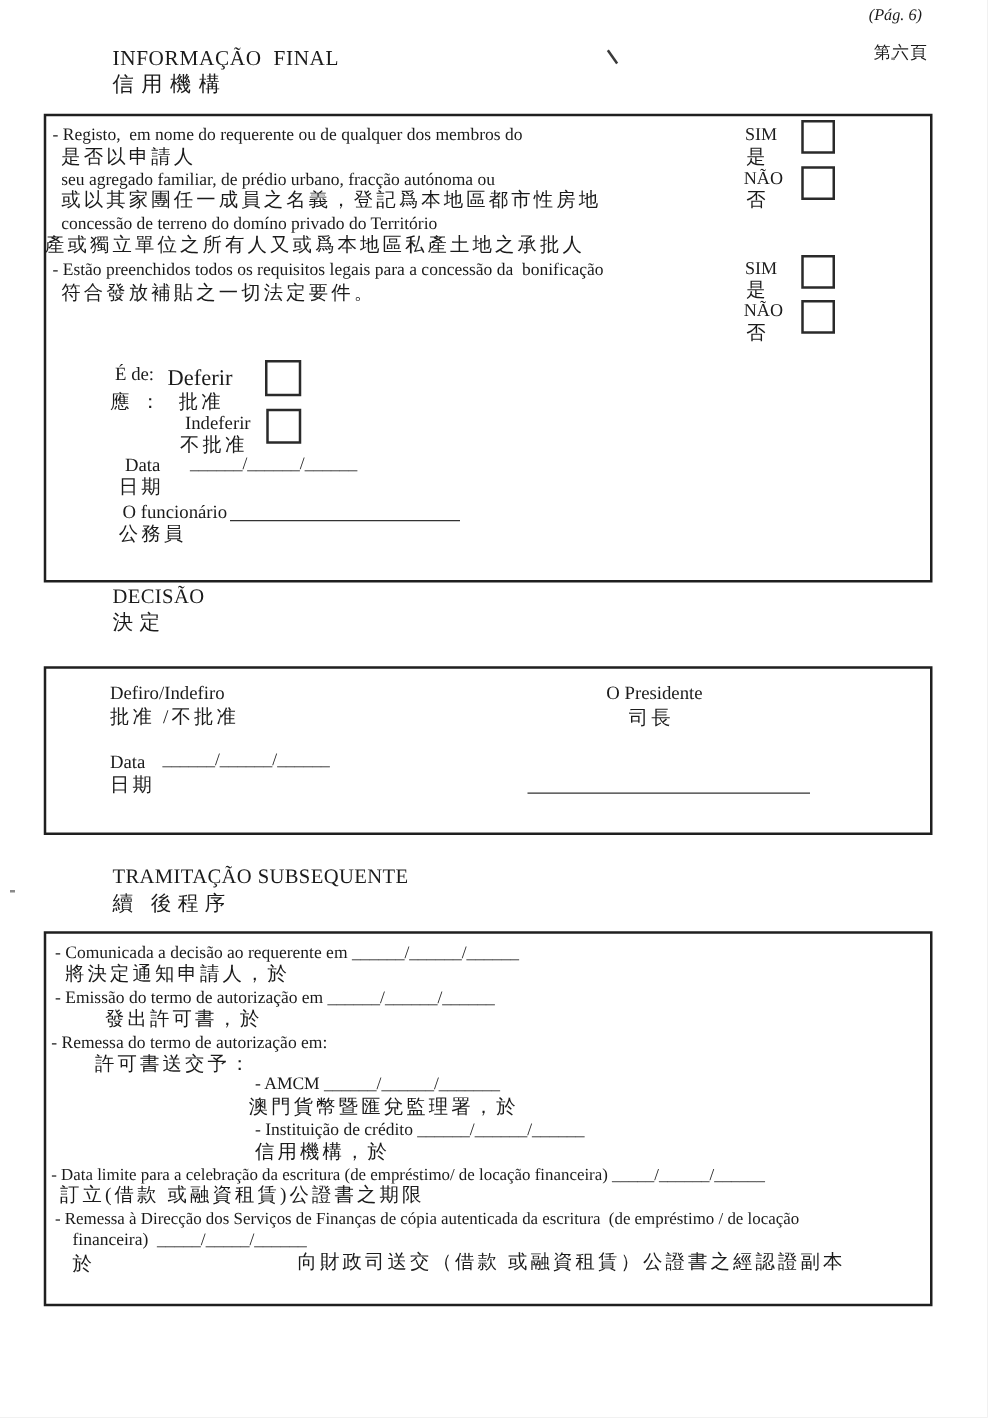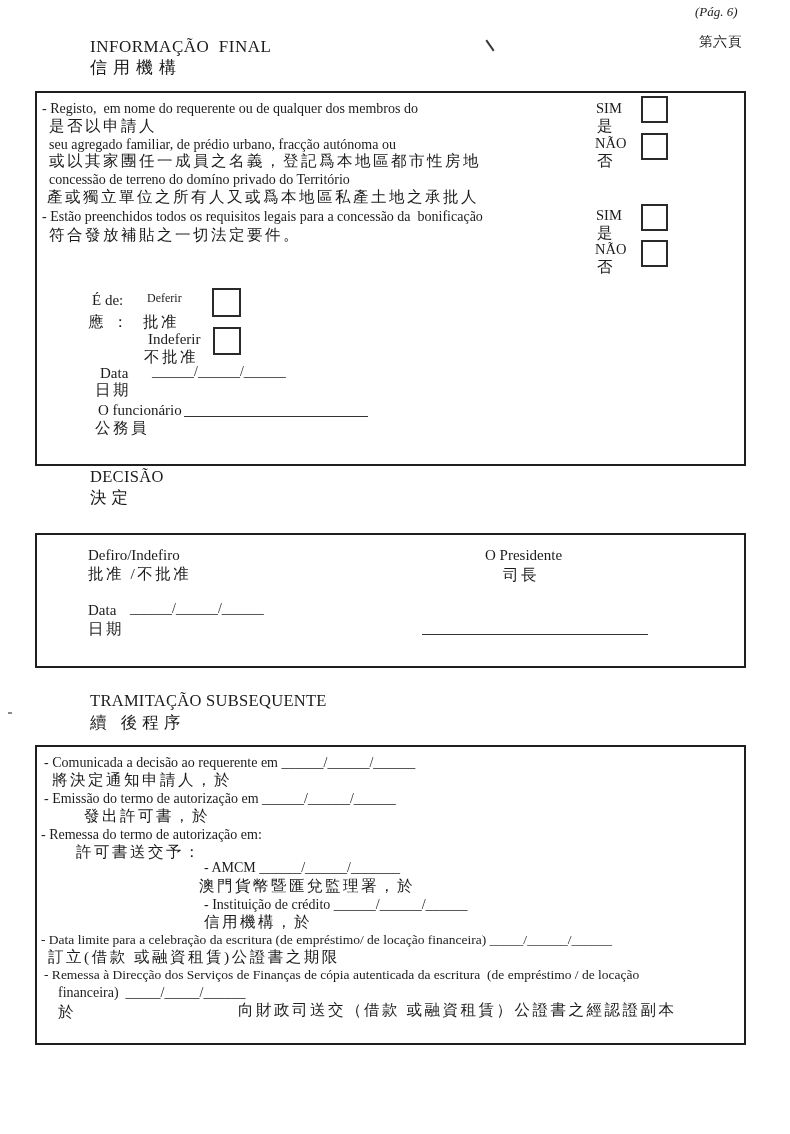--- a/index.html
+++ b/index.html
@@ -39,41 +39,41 @@
   <div class="noise" style="left:713px; top:46px; width:3px; height:2px;"></div>
   <div class="noise" style="left:8px; top:712px; width:4px; height:2px;"></div>
 
   <div class="box" style="left:35px; top:91px; width:707px; height:371px;"></div>
 
   <div class="t pt" style="left:42px; top:101px;">- Registo,  em nome do requerente ou de qualquer dos membros do</div>
   <div class="t zh" style="left:49px; top:117px;">是否以申請人</div>
   <div class="t zh" style="left:49px; top:152px;">或以其家團任一成員之名義，登記爲本地區都市性房地</div>
   <div class="t pt" style="left:49px; top:137px;">seu agregado familiar, de prédio urbano, fracção autónoma ou</div>
   <div class="t pt" style="left:49px; top:172px;">concessão de terreno do domíno privado do Território</div>
-  <div class="t zh" style="left:47px; top:188px;text-align:center;">產或獨立單位之所有人又或爲本地區私產土地之承批人</div>
+  <div class="t zh" style="left:36px; top:188px;text-align:center;">產或獨立單位之所有人又或爲本地區私產土地之承批人</div>
 
   <div class="t pt" style="left:42px; top:209px;">- Estão preenchidos todos os requisitos legais para a concessão da  bonificação</div>
   <div class="t zh" style="left:49px; top:226px;">符合發放補貼之一切法定要件。</div>
 
   <div class="t pt" style="left:596px; top:100px; font-size:14.5px;">SIM</div>
   <div class="t zh" style="left:597px; top:117px;">是</div>
   <div class="t pt" style="left:595px; top:135px; font-size:14.5px;">NÃO</div>
   <div class="t zh" style="left:597px; top:152px;">否</div>
   <div class="cb" style="left:641px; top:96px;"></div>
   <div class="cb" style="left:641px; top:133px;"></div>
 
   <div class="t pt" style="left:596px; top:207px; font-size:14.5px;">SIM</div>
   <div class="t zh" style="left:597px; top:224px;">是</div>
   <div class="t pt" style="left:595px; top:241px; font-size:14.5px;">NÃO</div>
   <div class="t zh" style="left:597px; top:258px;">否</div>
   <div class="cb" style="left:641px; top:204px;"></div>
   <div class="cb" style="left:641px; top:240px;"></div>
 
   <div class="t pt" style="left:92px;  top:292px; font-size:15px;">É de:</div>
-  <div class="t pt" style="left:147px; top:292px; font-size:12px;">Deferir</div>
+  <div class="t pt" style="left:134px; top:292px; font-size:18px;">Deferir</div>
   <div class="cb" style="left:212px; top:288px; width:25px; height:25px;"></div>
   <div class="t zh" style="left:88px;  top:313px;">應 ：</div>
   <div class="t zh" style="left:143px; top:313px;">批准</div>
   <div class="t pt" style="left:148px; top:331px; font-size:15px;">Indeferir</div>
   <div class="cb" style="left:213px; top:327px; width:24px; height:24px;"></div>
   <div class="t zh" style="left:144px; top:348px;">不批准</div>
 
   <div class="t pt" style="left:100px; top:365px; font-size:15px;">Data</div>
   <div class="t pt" style="left:152px; top:364px;">______/______/______</div>
   <div class="t zh" style="left:95px;  top:381px;">日期</div>

